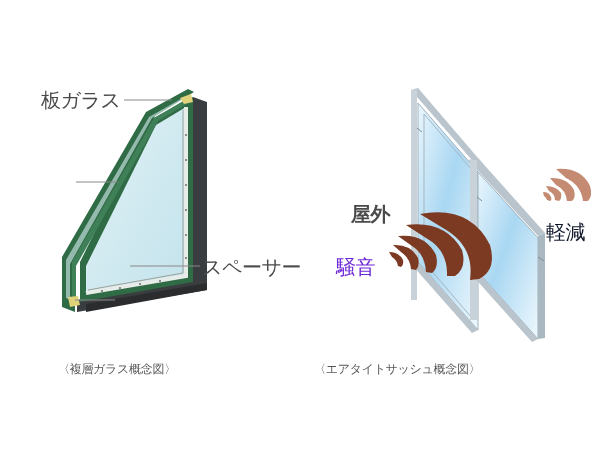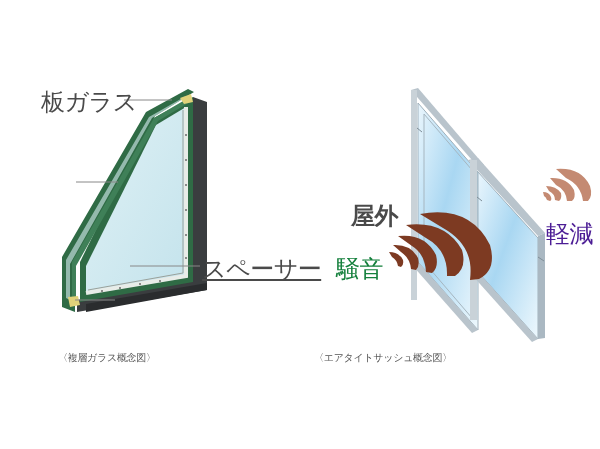--- a/index.html
+++ b/index.html
@@ -1,22 +1,22 @@
 <!DOCTYPE html>
 <html><head>
 <meta charset="utf-8">
 <style>
   html, body { margin: 0; padding: 0; background: #ffffff; }
   body { width: 600px; height: 449px; position: relative; overflow: hidden;
          font-family: "DejaVu Sans", "Liberation Sans", sans-serif; }
   .stage { position: absolute; left: 0; top: 0; width: 600px; height: 449px; }
-  .lbl { position: absolute; font-size: 24px; color: #4a4a4a; white-space: nowrap; line-height: 1; letter-spacing: -0.5px; }
-  .lbl.noise { color: #15803d; }
-  .lbl.reduce { color: #4c1d95; }
-  .caption { position: absolute; font-size: 10px; color: #555555; white-space: nowrap; line-height: 1; letter-spacing: -0.3px; }
+  .lbl { position: absolute; font-size: 20px; color: #4a4a4a; white-space: nowrap; line-height: 1; letter-spacing: -0.5px; }
+  .lbl.noise { color: #6d28d9; }
+  .lbl.reduce { color: #0f172a; }
+  .caption { position: absolute; font-size: 12px; color: #555555; white-space: nowrap; line-height: 1; letter-spacing: -0.3px; margin-top: 10px; }
   svg { position: absolute; left: 0; top: 0; }
 </style>
 </head>
 <body>
 
 <div class="stage">
 
   <svg width="600" height="449" viewBox="0 0 600 449">
     <defs>
       <linearGradient id="sashGlass" x1="0" y1="0" x2="1" y2="1">
@@ -95,20 +95,20 @@
       <g fill="#c48a72">
         <path d="M556,169 Q581,167 590,186 Q593,196 588,201 L583,201 Q581,185 566,178 Z"></path>
         <path d="M550,178 Q567,177 574,190 Q576,198 572,201 L567,201 Q566,190 556,185 Z"></path>
         <path d="M546,186 Q556,186 561,193 Q562,199 559,201 L555,200 Q555,194 549,191 Z"></path>
         <path d="M543,192 Q549,192 551,197 Q552,200 550,201 L547,200 Q546,197 544,196 Z"></path>
       </g>
     </g>
   </svg>
 
   <div class="lbl" style="left:41px; top:90px;">板ガラス</div>
-  <div class="lbl" style="left:202px; top:257px;text-decoration:underline;">スペーサー</div>
+  <div class="lbl" style="left:202px; top:257px;">スペーサー</div>
   <div class="caption" style="left:58px; top:353px;">〈複層ガラス概念図〉</div>
 
   <div class="lbl" style="left:351px; top:204px;font-weight:bold;">屋外</div>
   <div class="lbl noise" style="left:336px; top:257px;">騒音</div>
   <div class="lbl reduce" style="left:546px; top:222px;">軽減</div>
   <div class="caption" style="left:314px; top:353px;text-align:right;">〈エアタイトサッシュ概念図〉</div>
 </div>
 
 </body></html>

